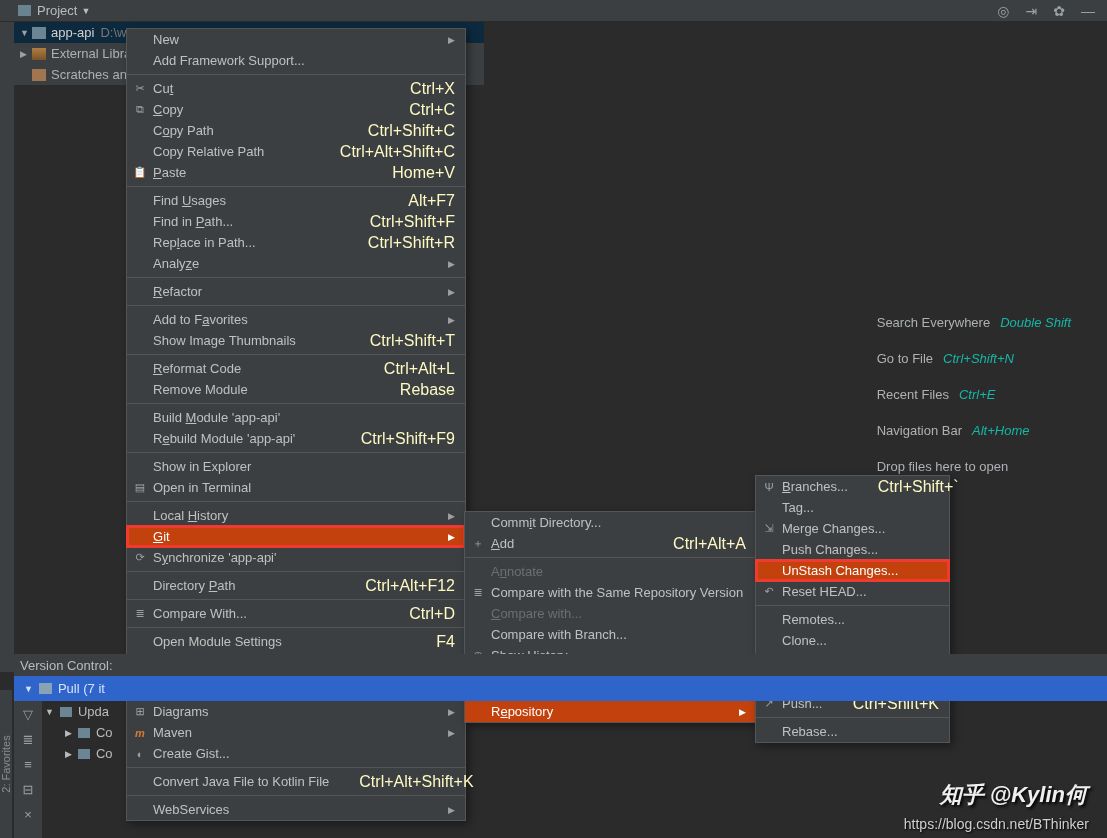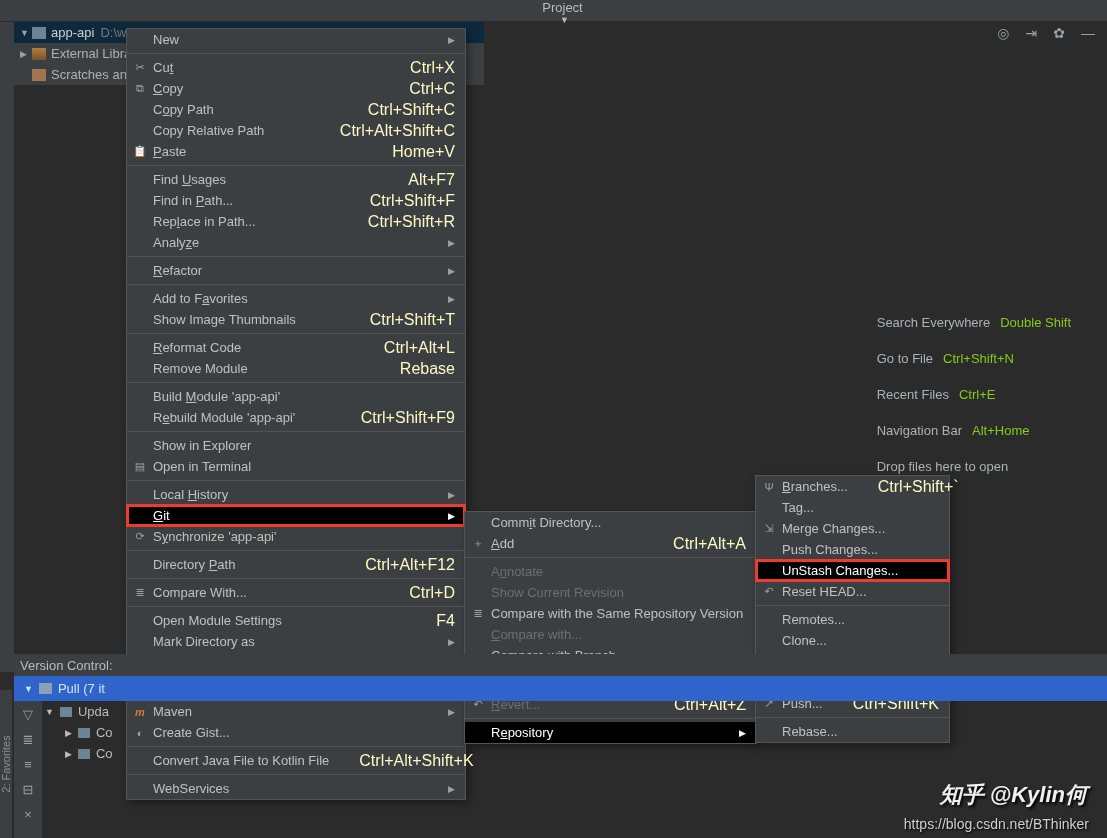--- a/index.html
+++ b/index.html
@@ -1,48 +1,48 @@
 <!DOCTYPE html>
 <html><head>
 <meta charset="utf-8">
 <style>
 * { margin:0; padding:0; box-sizing:border-box; font-family:"Segoe UI",Arial,sans-serif; font-size:13px; user-select:none; }
 body { background:#2b2b2b; width:1107px; height:838px; position:relative; overflow:hidden; color:#bbb; }
 
-.toolbar { height:22px; background:#3c3f41; display:flex; align-items:center; padding-left:18px; border-bottom:1px solid #2b2b2b;flex-direction:column; }
+.toolbar { height:22px; background:#3c3f41; display:flex; align-items:center; padding-left:18px; border-bottom:1px solid #2b2b2b; }
 .toolbar .folder-ic{ width:13px; height:11px; background:#698391; margin-right:6px;}
 .toolbar .tb-right{ margin-left:auto; display:flex; gap:16px; padding-right:12px; color:#9aa0a4;}
 .toolbar .tb-ic{font-size:14px;}
 
 .project-panel { position:absolute; left:14px; top:22px; width:470px; background:#3c3f41; }
 .pp-row{ display:flex; align-items:center; height:21px; padding-left:6px; color:#b0b0b0;}
 .pp-row .arrow{width:12px; color:#a0a0a0; font-size:9px;}
 .pp-row.sel{ background:#0d293e; color:#d0d0d0;}
 .pp-row .fic{width:14px;height:12px;background:#6b8594;margin-right:5px;}
 .pp-row .pic{width:14px;height:12px;background:#a0754f;margin-right:5px;}
 .pp-row .lic{width:14px;height:12px;margin-right:5px;}
 .pp-row .name{font-weight:500;}
 .pp-row .path{color:#777;margin-left:6px;}
 
 .sidetabs{ position:absolute; left:0; top:22px; width:14px; height:650px; background:#3c3f41;}
 
 .ctx{ position:absolute; background:#3c3f41; border:1px solid #555; box-shadow:3px 3px 8px rgba(0,0,0,.4); }
 .ctx .row{ display:flex; align-items:center; height:21px; padding:0 10px 0 26px; position:relative; color:#c0c0c0; white-space:nowrap;}
 .ctx .row .ic{ position:absolute; left:6px; width:14px; text-align:center; color:#9aa0a4; font-size:11px;}
-.ctx .row.sel{ background:#000000; color:#fff;}
+.ctx .row.sel{ background:#c2410c; color:#fff;}
 .ctx .row.dis{ color:#6a6f72;}
 .ctx .row .sc{ margin-left:auto; color:#fef9c3; font-size:16px; padding-left:30px;}
 .ctx .row .ar{ margin-left:auto; font-size:9px; color:#a0a0a0; padding-left:20px;}
 .ctx .row.sel .ar{color:#fff;}
 .ctx .sep{ height:1px; background:#555; margin:3px 0;}
 .u{text-decoration:underline;}
 .redbox{ outline:3px solid #ef3a2f; outline-offset:-2px; }
 
 .tips{ position:absolute; right:36px; top:305px; color:#aeb2b5; font-size:15px; line-height:36px;}
-.tips .k{ color:#84cc16; margin-left:10px;}
+.tips .k{ color:#14b8a6; margin-left:10px;font-style:italic;}
 
 .vc-head{ position:absolute; left:14px; top:654px; height:22px; width:1093px; background:#3c3f41; color:#bbb; padding-left:6px; display:flex; align-items:center;}
 .vc-tabs{ position:absolute; left:14px; top:676px; height:25px; width:1093px; background:#2f65ca; display:flex; align-items:center; color:#d4e3fb;}
 .vc-tabs .tab{ display:flex; align-items:center; gap:6px; padding:0 10px;}
 .vc-tree{ position:absolute; left:45px; top:701px; color:#bbb;}
 .vc-tree .trow{height:21px; display:flex; align-items:center;}
 
 .leftstrip{ position:absolute; left:14px; top:701px; width:28px; background:#3c3f41; height:137px; display:flex; flex-direction:column; gap:10px; align-items:center; padding-top:6px; color:#9aa0a4;}
 
 .wm{position:absolute; right:20px; bottom:28px; font-size:22px; font-style:italic; font-weight:700; color:#f0f0f0; text-shadow:2px 2px 3px #000;}
@@ -92,20 +92,23 @@
   <div><span>Recent Files</span><span class="k">Ctrl+E</span></div>
   <div><span>Navigation Bar</span><span class="k">Alt+Home</span></div>
   <div><span>Drop files here to open</span></div>
 </div>
 
 <div class="ctx" style="left:126px; top:28px; width:340px;">
   <div class="row">
       <span>New</span>
       <span class="ar">▶</span>
     </div>
+  <div class="row">
+      <span>Add Framework Support...</span>
+    </div>
   <div class="sep"></div>
   <div class="row">
       <span class="ic">✂</span>
       <span>Cu<span class="u">t</span></span>
       <span class="sc">Ctrl+X</span>
     </div>
   <div class="row">
       <span class="ic">⧉</span>
       <span><span class="u">C</span>opy</span>
       <span class="sc">Ctrl+C</span>
@@ -248,23 +251,20 @@
       <span>Comm<span class="u">i</span>t Directory...</span>
     </div>
   <div class="row">
       <span class="ic">＋</span>
       <span><span class="u">A</span>dd</span>
       <span class="sc">Ctrl+Alt+A</span>
     </div>
   <div class="sep"></div>
   <div class="row dis">
       <span>A<span class="u">n</span>notate</span>
-    </div>
-  <div class="row dis">
-      <span>Show Current Revision</span>
     </div>
   <div class="row">
       <span class="ic">≣</span>
       <span>Compare with the Same Repository Version</span>
     </div>
   <div class="row dis">
       <span><span class="u">C</span>ompare with...</span>
     </div>
   <div class="row">
       <span>Compare with Branch...</span>

